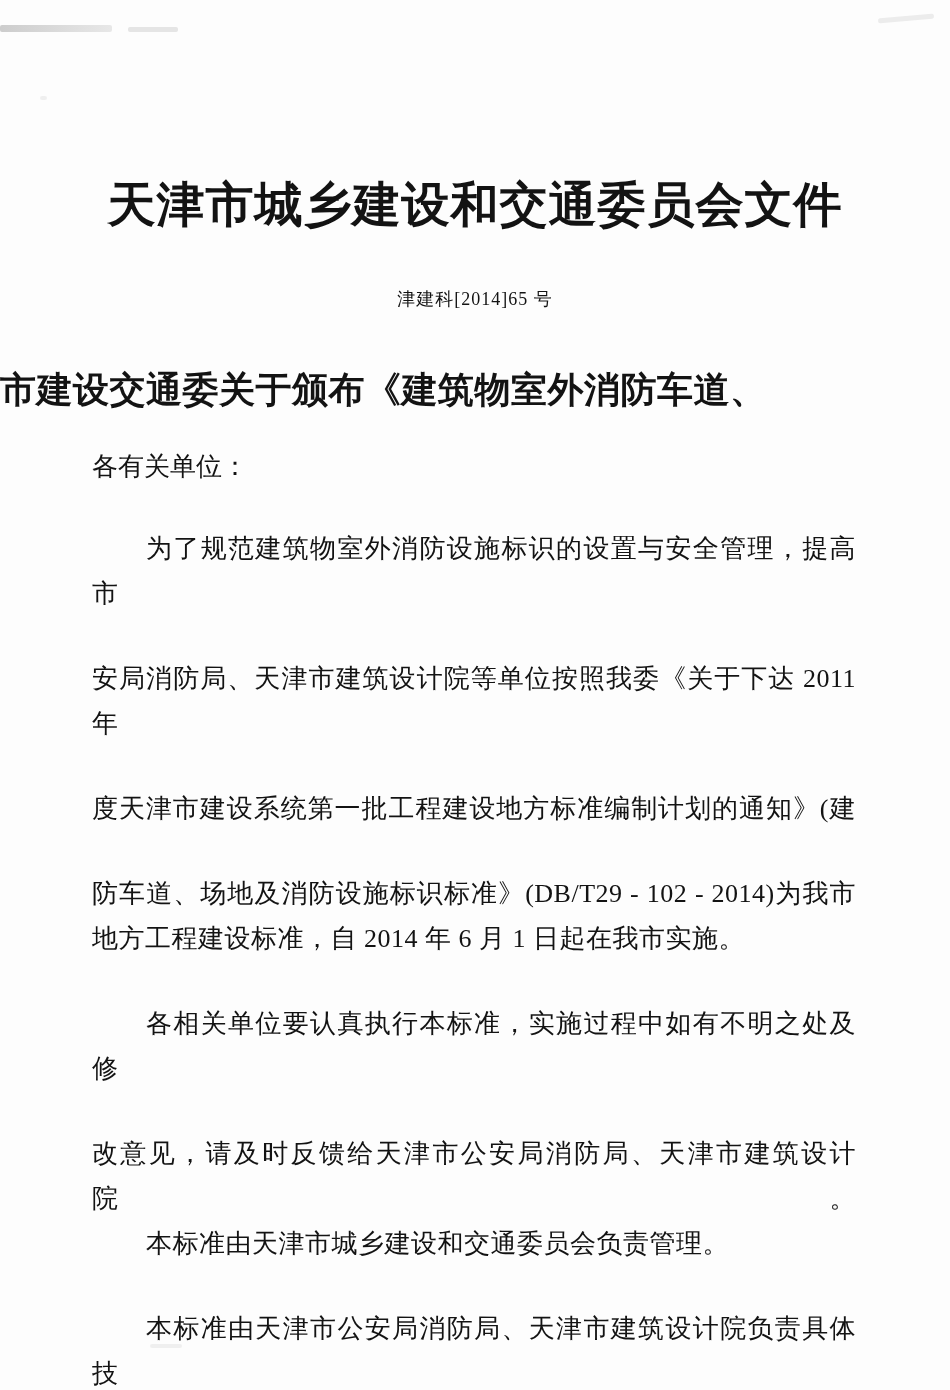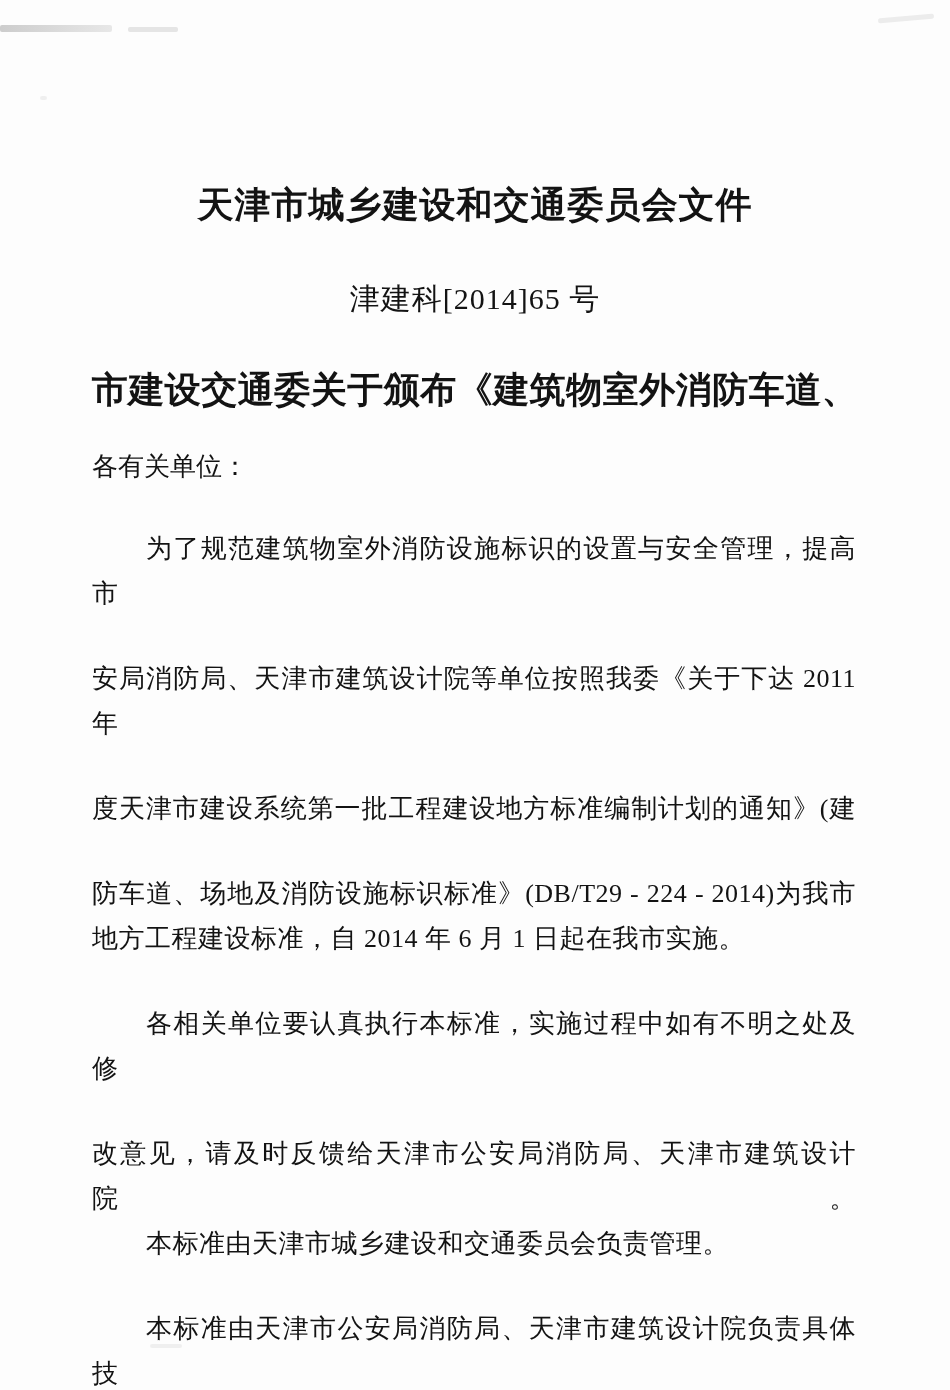--- a/index.html
+++ b/index.html
@@ -26,38 +26,38 @@
   .artifact.a1 { left: 0;   top: 25px;   width: 112px; height: 7px;
                  background: linear-gradient(90deg, #9c9c9c, #d2d2d2); opacity: .5; }
   .artifact.a2 { left: 128px; top: 27px; width: 50px;  height: 5px;  opacity: .3; }
   .artifact.a3 { left: 878px; top: 16px; width: 56px;  height: 5px;  opacity: .22; transform: rotate(-5deg); }
   .artifact.a4 { left: 40px;  top: 96px; width: 7px;   height: 4px;  opacity: .18; }
   .artifact.a5 { left: 150px; top: 1344px; width: 32px; height: 4px; opacity: .18; }
 
   .org-title {
     margin: 176px 0 0 0;
     text-align: center;
-    font-size: 36px;
+    font-size: 48px;
     line-height: 58px;
     font-weight: bold;
     letter-spacing: 1px;
     white-space: nowrap;
   }
 
   .doc-number {
     margin-top: 48px;
     text-align: center;
-    font-size: 30px;
+    font-size: 18px;
     line-height: 34px;
     letter-spacing: 1px;
   }
 
   .subject {
     margin-top: 46px;
-    text-align: center;
+    text-align: left;
     font-weight: bold;
     font-size: 36px;
     line-height: 56px;
     letter-spacing: 0.5px;
   }
 
   .salutation {
     margin: 8px 0 0 92px;
     font-size: 26px;
     line-height: 38px;
@@ -96,21 +96,21 @@
   <h2 class="subject">
     <span class="subject-line">市建设交通委关于颁布《建筑物室外消防车道、</span><br>
   </h2>
 
   <div class="salutation">各有关单位：</div>
 
   <div class="body-text">
     <div class="line indent fill">为了规范建筑物室外消防设施标识的设置与安全管理，提高市</div>
     <div class="line fill">安局消防局、天津市建筑设计院等单位按照我委《关于下达 2011 年</div>
     <div class="line fill">度天津市建设系统第一批工程建设地方标准编制计划的通知》(建</div>
-    <div class="line fill">防车道、场地及消防设施标识标准》(DB/T29 - 224 - 2014)为我市</div>
+    <div class="line fill">防车道、场地及消防设施标识标准》(DB/T29 - 102 - 2014)为我市</div>
     <div class="line">地方工程建设标准，自 2014 年 6 月 1 日起在我市实施。</div>
     <div class="line indent fill">各相关单位要认真执行本标准，实施过程中如有不明之处及修</div>
     <div class="line fill">改意见，请及时反馈给天津市公安局消防局、天津市建筑设计院。</div>
     <div class="line indent">本标准由天津市城乡建设和交通委员会负责管理。</div>
     <div class="line indent fill">本标准由天津市公安局消防局、天津市建筑设计院负责具体技</div>
 
   </div>
 
 </div>
 

